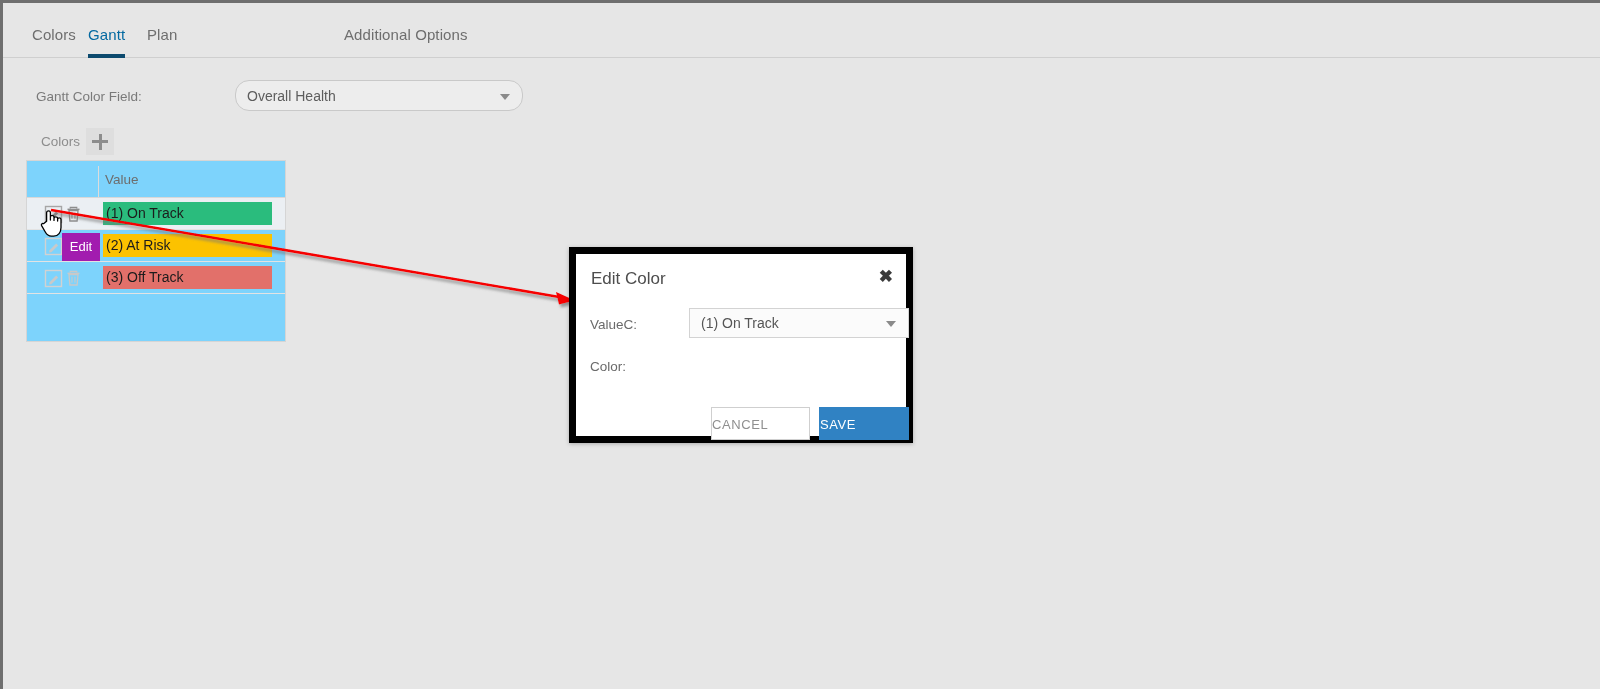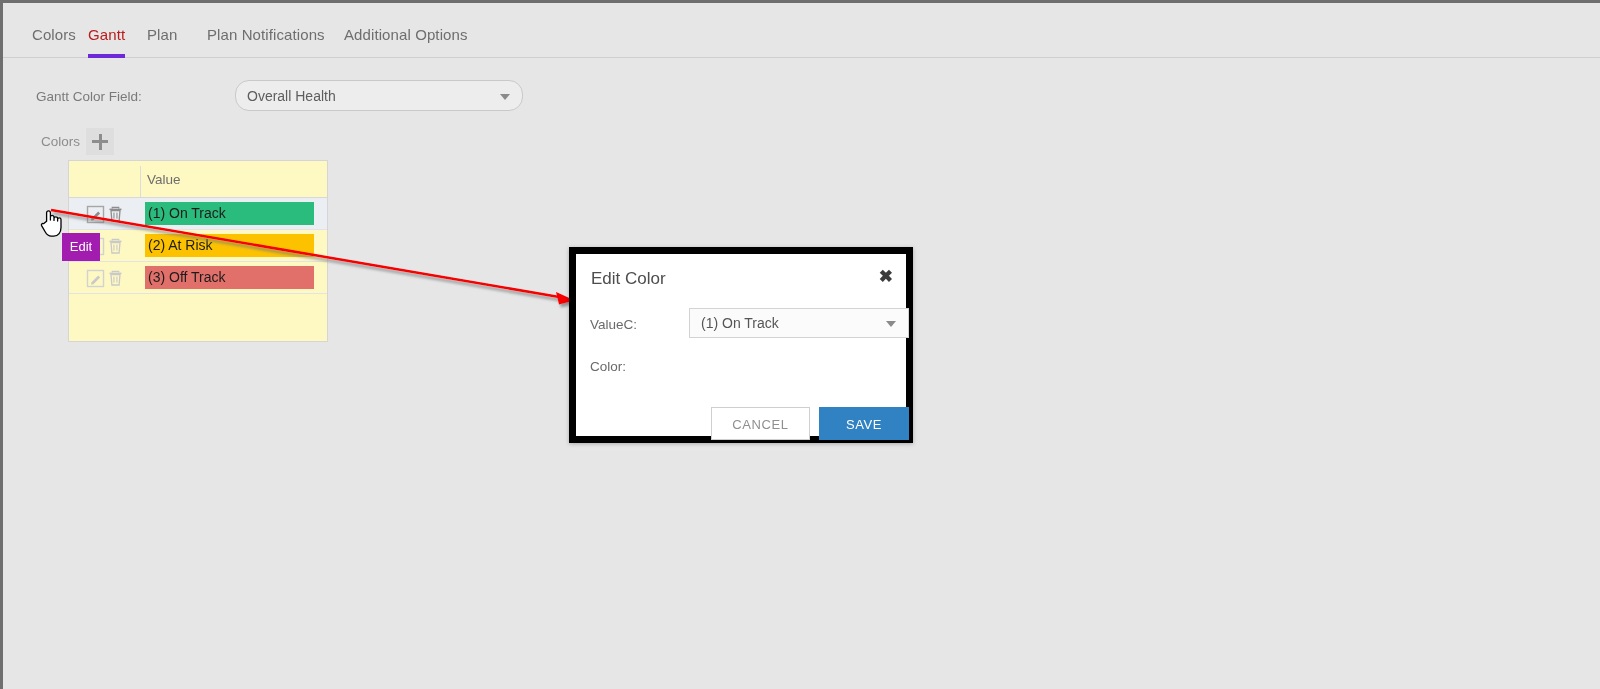--- a/index.html
+++ b/index.html
@@ -41,22 +41,22 @@
     top: 0;
     height: 38px;
     line-height: 30px;
     font-size: 15px;
     color: #6e6e6e;
     letter-spacing: .1px;
     white-space: nowrap;
     box-sizing: border-box;
   }
   .tab.active {
-    color: #b91c1c;
-    border-bottom: 4px solid #6d28d9;
+    color: #0369a1;
+    border-bottom: 4px solid #0c4a6e;
   }
 
   
   .field-label {
     position: absolute;
     font-size: 13.5px;
     color: #7a7a7a;
     white-space: nowrap;
   }
   .select-box {
@@ -110,24 +110,23 @@
   .plus-btn:before { left: 6px; top: 12px; width: 16px; height: 3px; }
   .plus-btn:after  { left: 12.5px; top: 5.5px; width: 3px; height: 16px; }
 
   
   .grid-card {
     position: absolute;
     left: 23px;
     top: 157px;
     width: 260px;
     height: 182px;
-    background: #fef9c3;
+    background: #7dd3fc;
     border: 1px solid #d5d5d5;
     box-sizing: border-box;
-    margin-left: 42px;
   }
   .grid-head {
     position: absolute;
     left: 0; top: 0;
     width: 258px;
     height: 37px;
     border-bottom: 1px solid #d8d8d8;
     box-sizing: border-box;
   }
   .grid-head .divider {
@@ -260,21 +259,20 @@
     white-space: nowrap;
   }
   .modal-select .sel-text.left   { left: 11px; }
   .modal-select .sel-text.center { left: 0; right: 0; text-align: center; }
 
   .btn {
     position: absolute;
     box-sizing: border-box;
     font-size: 13px;
     letter-spacing: .6px;
-    text-align: center;
     cursor: pointer;
   }
   .btn-cancel {
     background: #ffffff;
     border: 1px solid #cfcfcf;
     color: #8f8f8f;
   }
   .btn-save {
     background: #3082c3;
     border: 1px solid #3082c3;
@@ -289,21 +287,20 @@
 </style>
 </head>
 <body>
 
 <div id="app">
 
   <div class="tabbar">
     <div class="tab" style="left:29px"><span>Colors</span></div>
     <div class="tab active" style="left:85px"><span>Gantt</span></div>
     <div class="tab" style="left:144px"><span>Plan</span></div>
-    <div class="tab" style="left:204px"><span>Plan Notifications</span></div>
     <div class="tab" style="left:341px"><span>Additional Options</span></div>
   </div>
 
   <div class="field-label" style="left:33px; top:86px;">Gantt Color Field:</div>
 
   <div class="select-box" style="left:232px; top:77px; width:288px; height:31px;border-radius:14px;">
     <span class="sel-text">Overall Health</span>
     <span class="caret"></span>
   </div>
 

